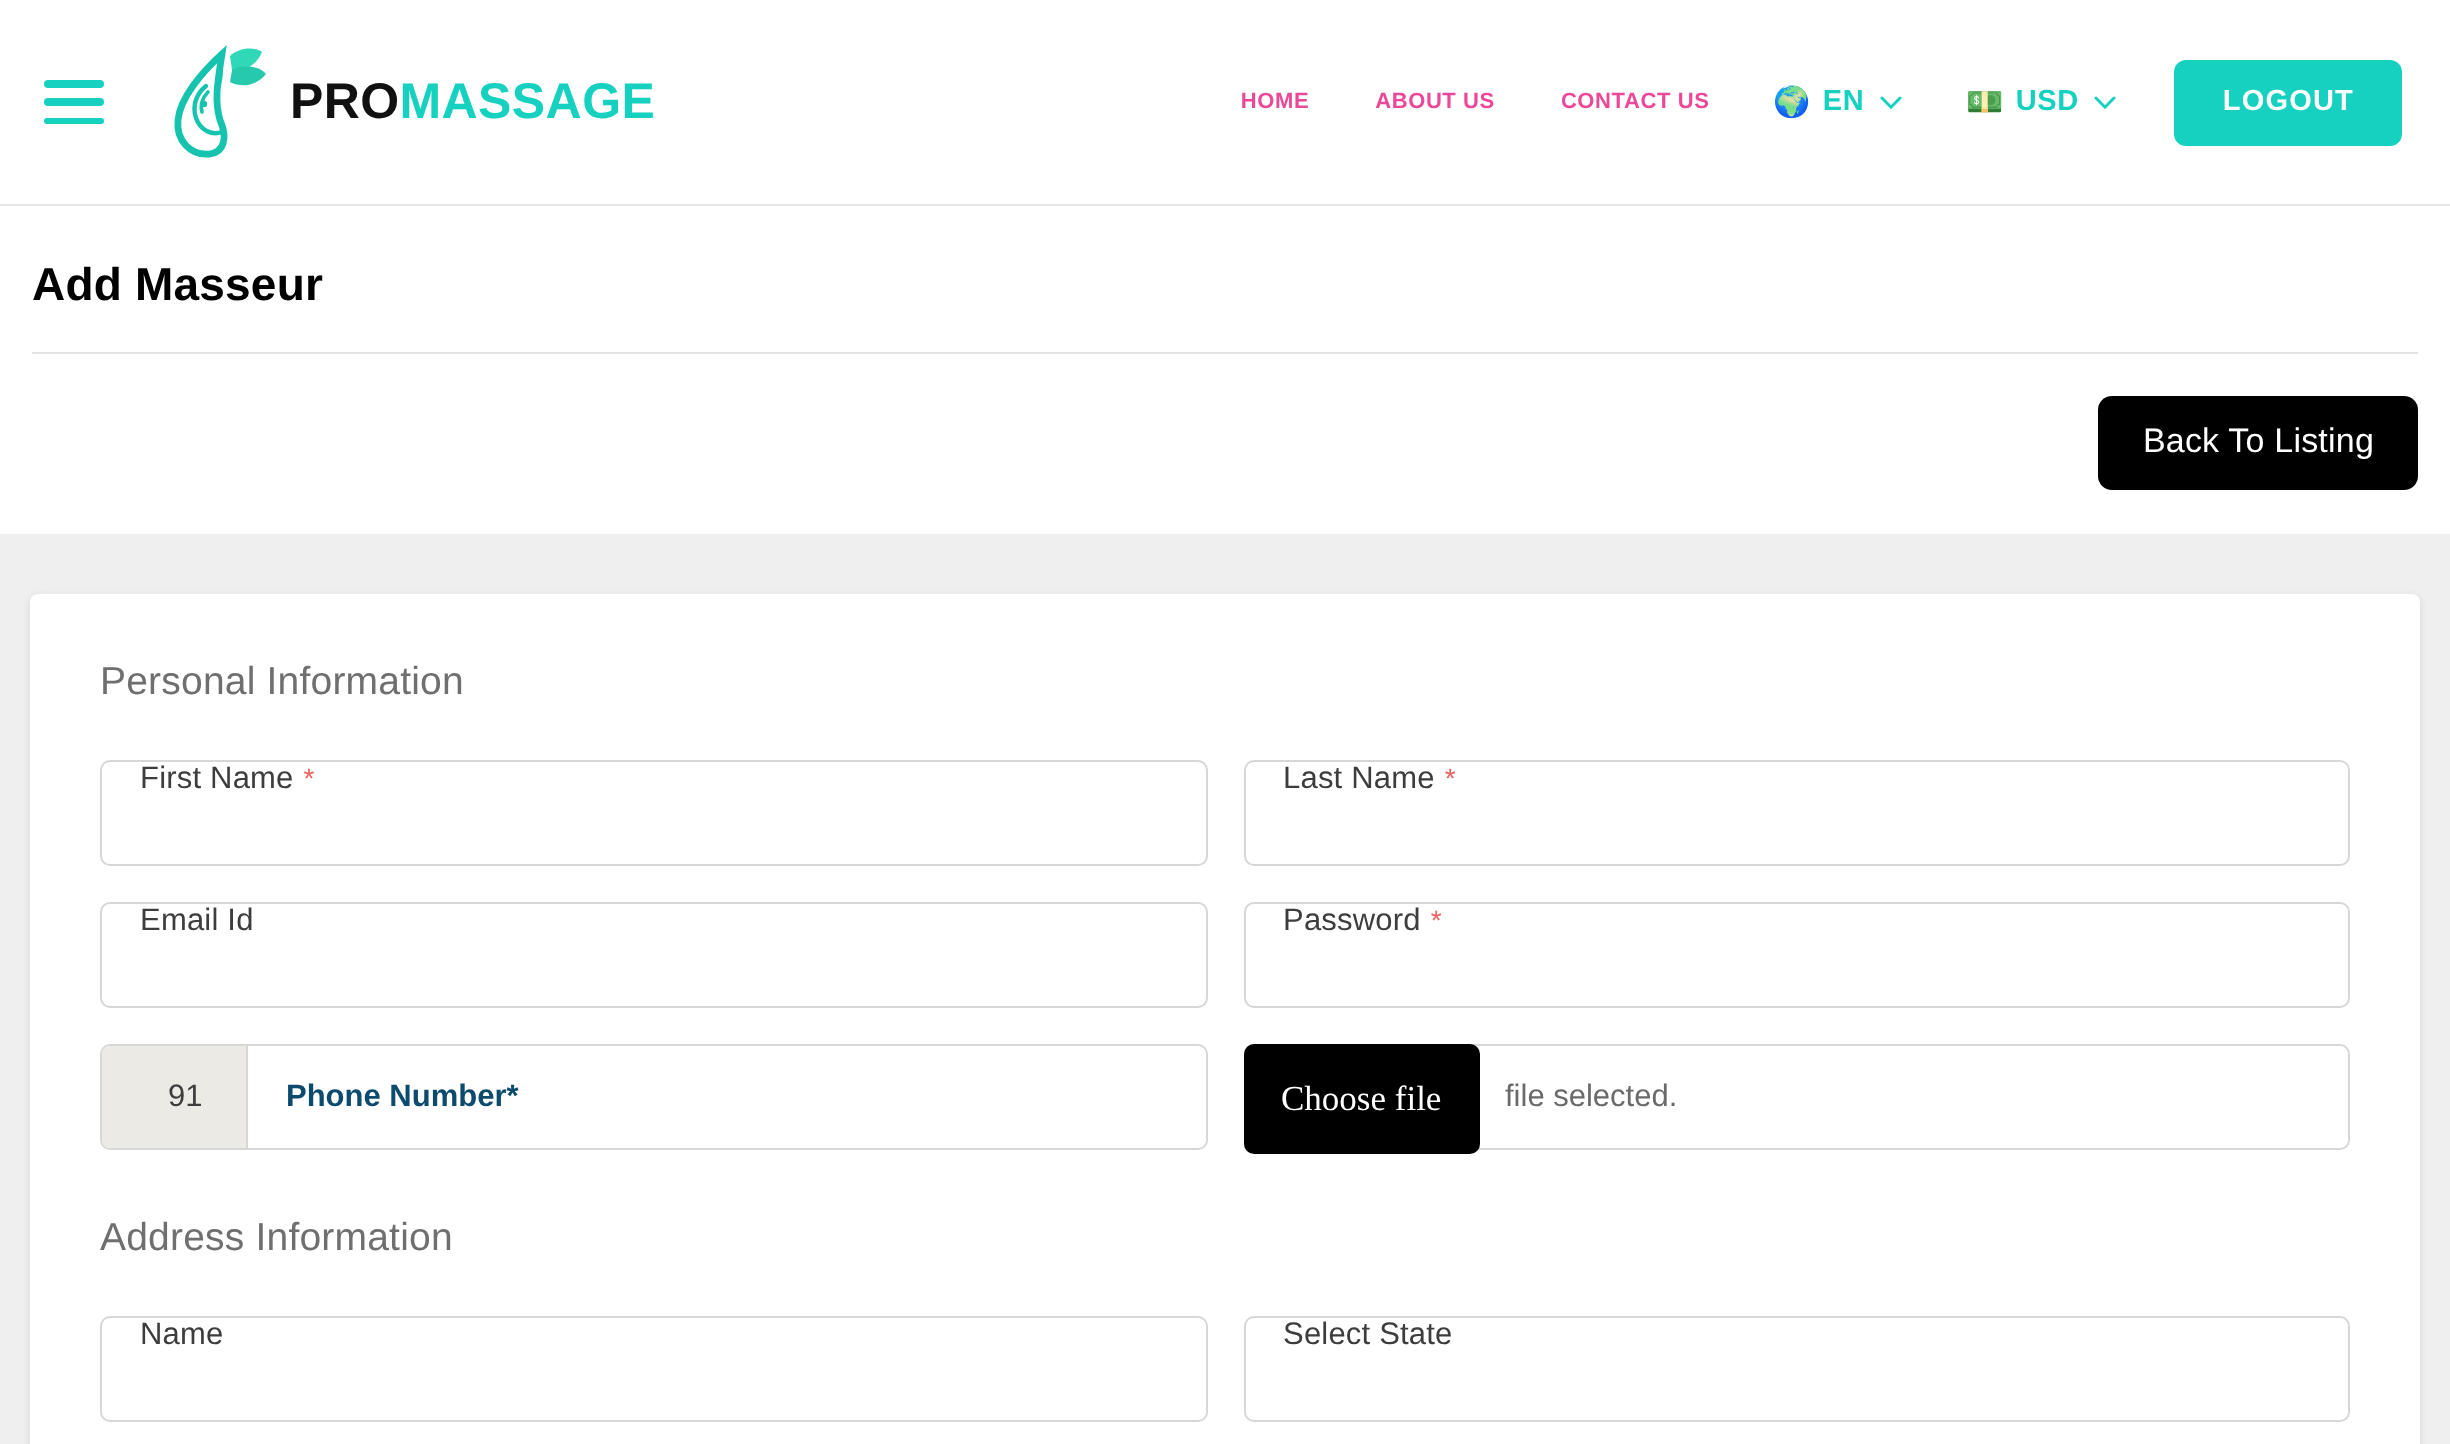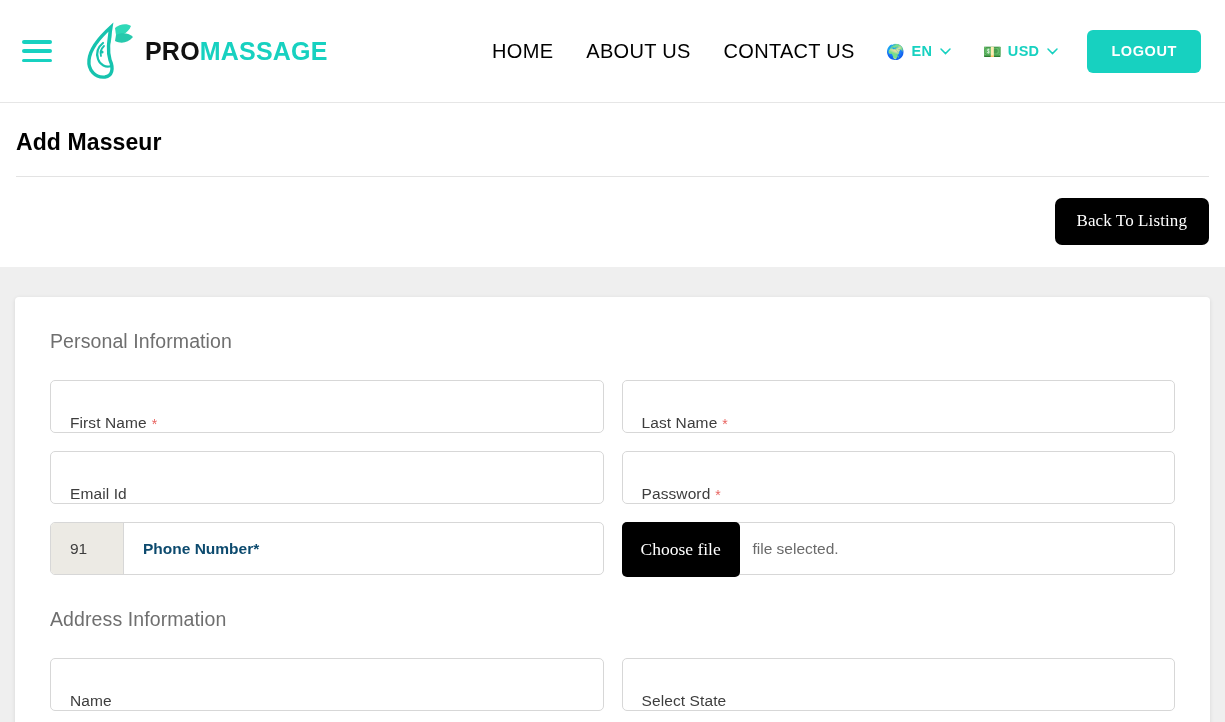--- a/index.html
+++ b/index.html
@@ -55,23 +55,23 @@
   .brand-text .w1 { color: #111111; }
   .brand-text .w2 { color: #17d1c0; }
 
   .nav {
     margin-left: auto;
     display: flex;
     align-items: center;
     gap: 0;
   }
   .nav-link {
-    font-size: 20px;
-    font-weight: normal;
-    color: #000000;
+    font-size: 11px;
+    font-weight: bold;
+    color: #ec4899;
     letter-spacing: 0.3px;
     text-decoration: none;
     white-space: nowrap;
     margin-right: 33px;
     cursor: pointer;
   }
   .nav-link:last-of-type { margin-right: 0; }
   .selector {
     display: flex;
     align-items: center;
@@ -131,21 +131,21 @@
     justify-content: flex-end;
   }
   .back-btn {
     background: #000000;
     color: #ffffff;
     font-size: 17px;
     border: none;
     border-radius: 7px;
     padding: 13px 22px 14px;
     cursor: pointer;
-    font-family: Liberation Serif, serif;
+    font-family: Liberation Sans, sans-serif;
     letter-spacing: 0.1px;
   }
 
   
   .band {
     background: #efefef;
     padding: 30px 15px 0 15px;
     height: 495px;
   }
   .card {
@@ -170,21 +170,21 @@
     margin-bottom: 18px;
   }
   .col { flex: 1 1 0; min-width: 0; }
 
   .field {
     height: 53px;
     border: 1px solid #d7d7d7;
     border-radius: 5px;
     background: #ffffff;
     display: flex;
-    align-items: flex-end;
+    align-items: flex-start;
     padding: 0 19px;
     font-size: 15.5px;
     color: #3d3d3d;
     letter-spacing: 0.1px;
     cursor: text;
   }
   .field .req { color: #e8635f; font-size: 14px; margin-left: 5px; }
 
   
   .phone-group {
@@ -194,21 +194,21 @@
     border-radius: 5px;
     overflow: hidden;
     background: #ffffff;
   }
   .phone-cc {
     width: 73px;
     background: #eceae4;
     border-right: 1px solid #d7d7d7;
     display: flex;
     align-items: center;
-    padding-left: 19px;
+    padding-left: 33px;
     font-size: 15.5px;
     color: #3d3d3d;
     cursor: pointer;
     flex: 0 0 auto;
   }
   .phone-input {
     flex: 1 1 auto;
     display: flex;
     align-items: center;
     padding-left: 19px;

